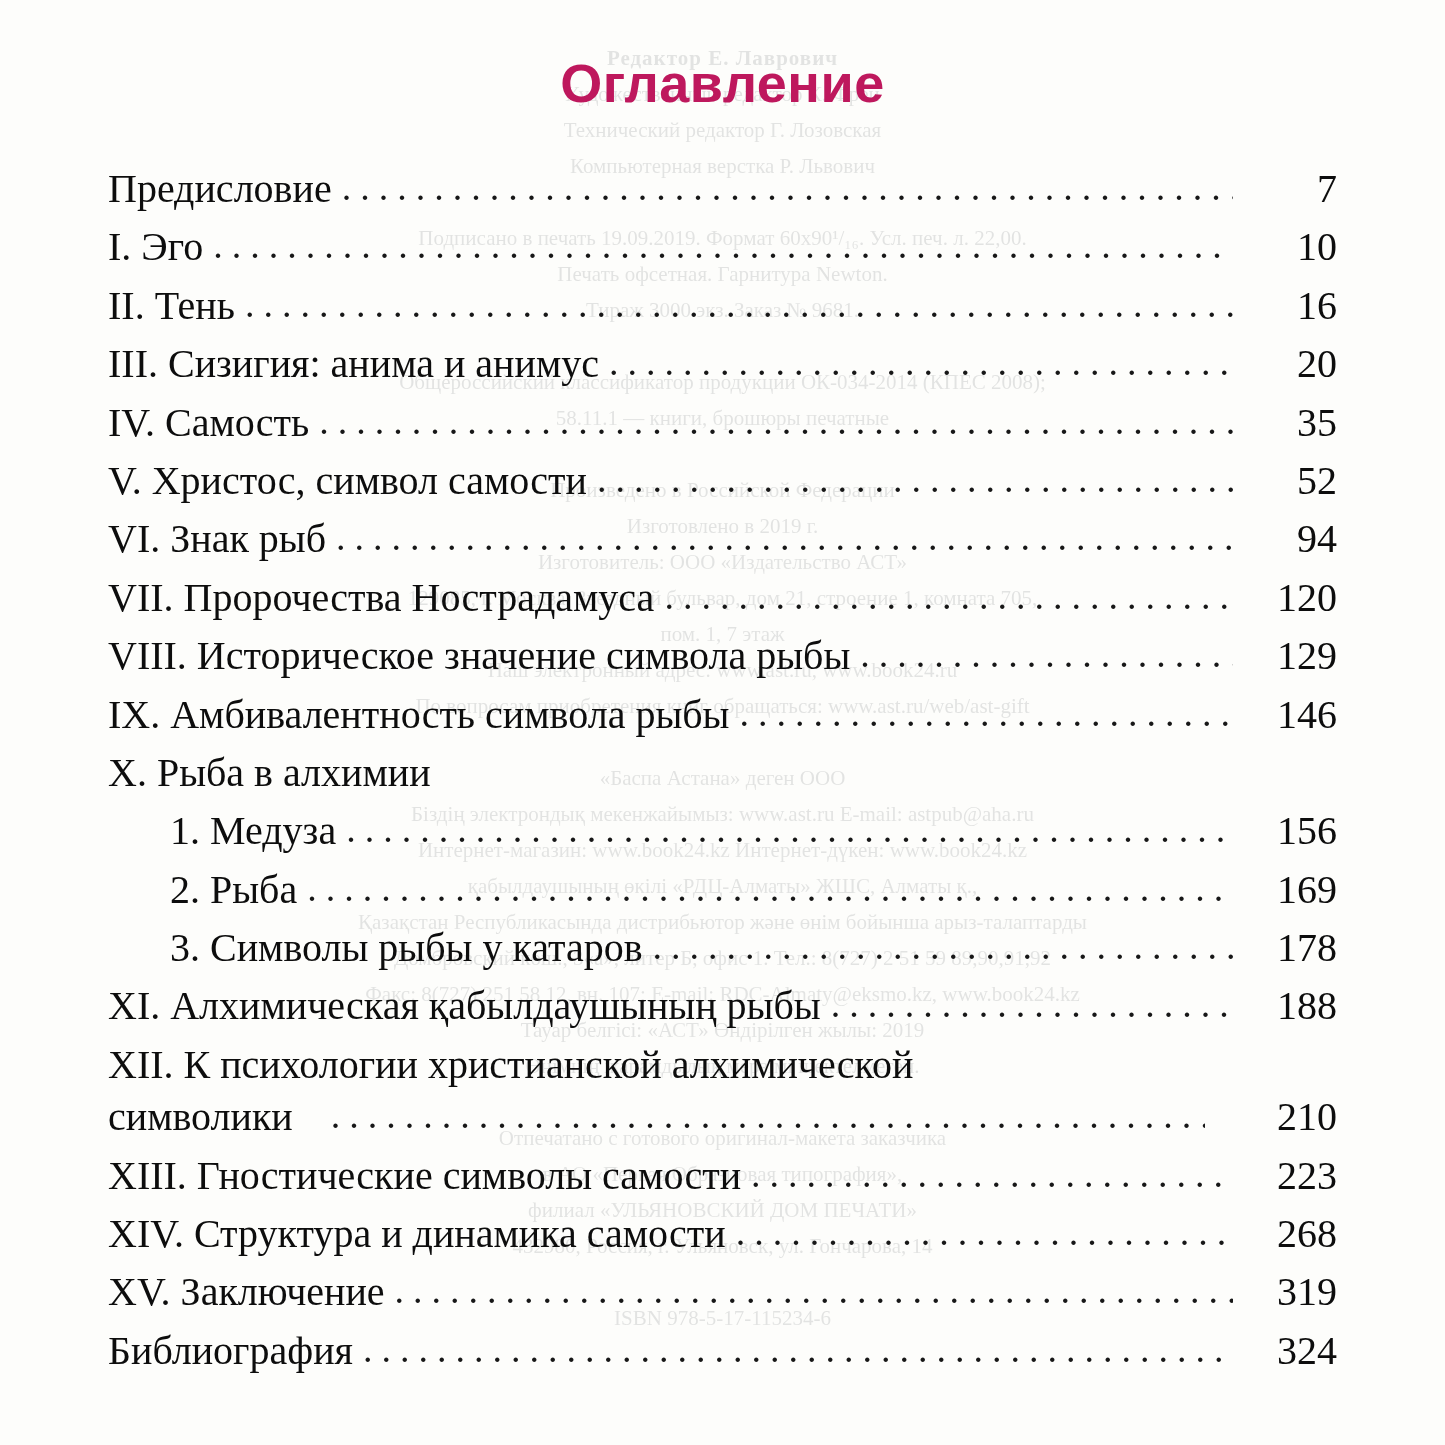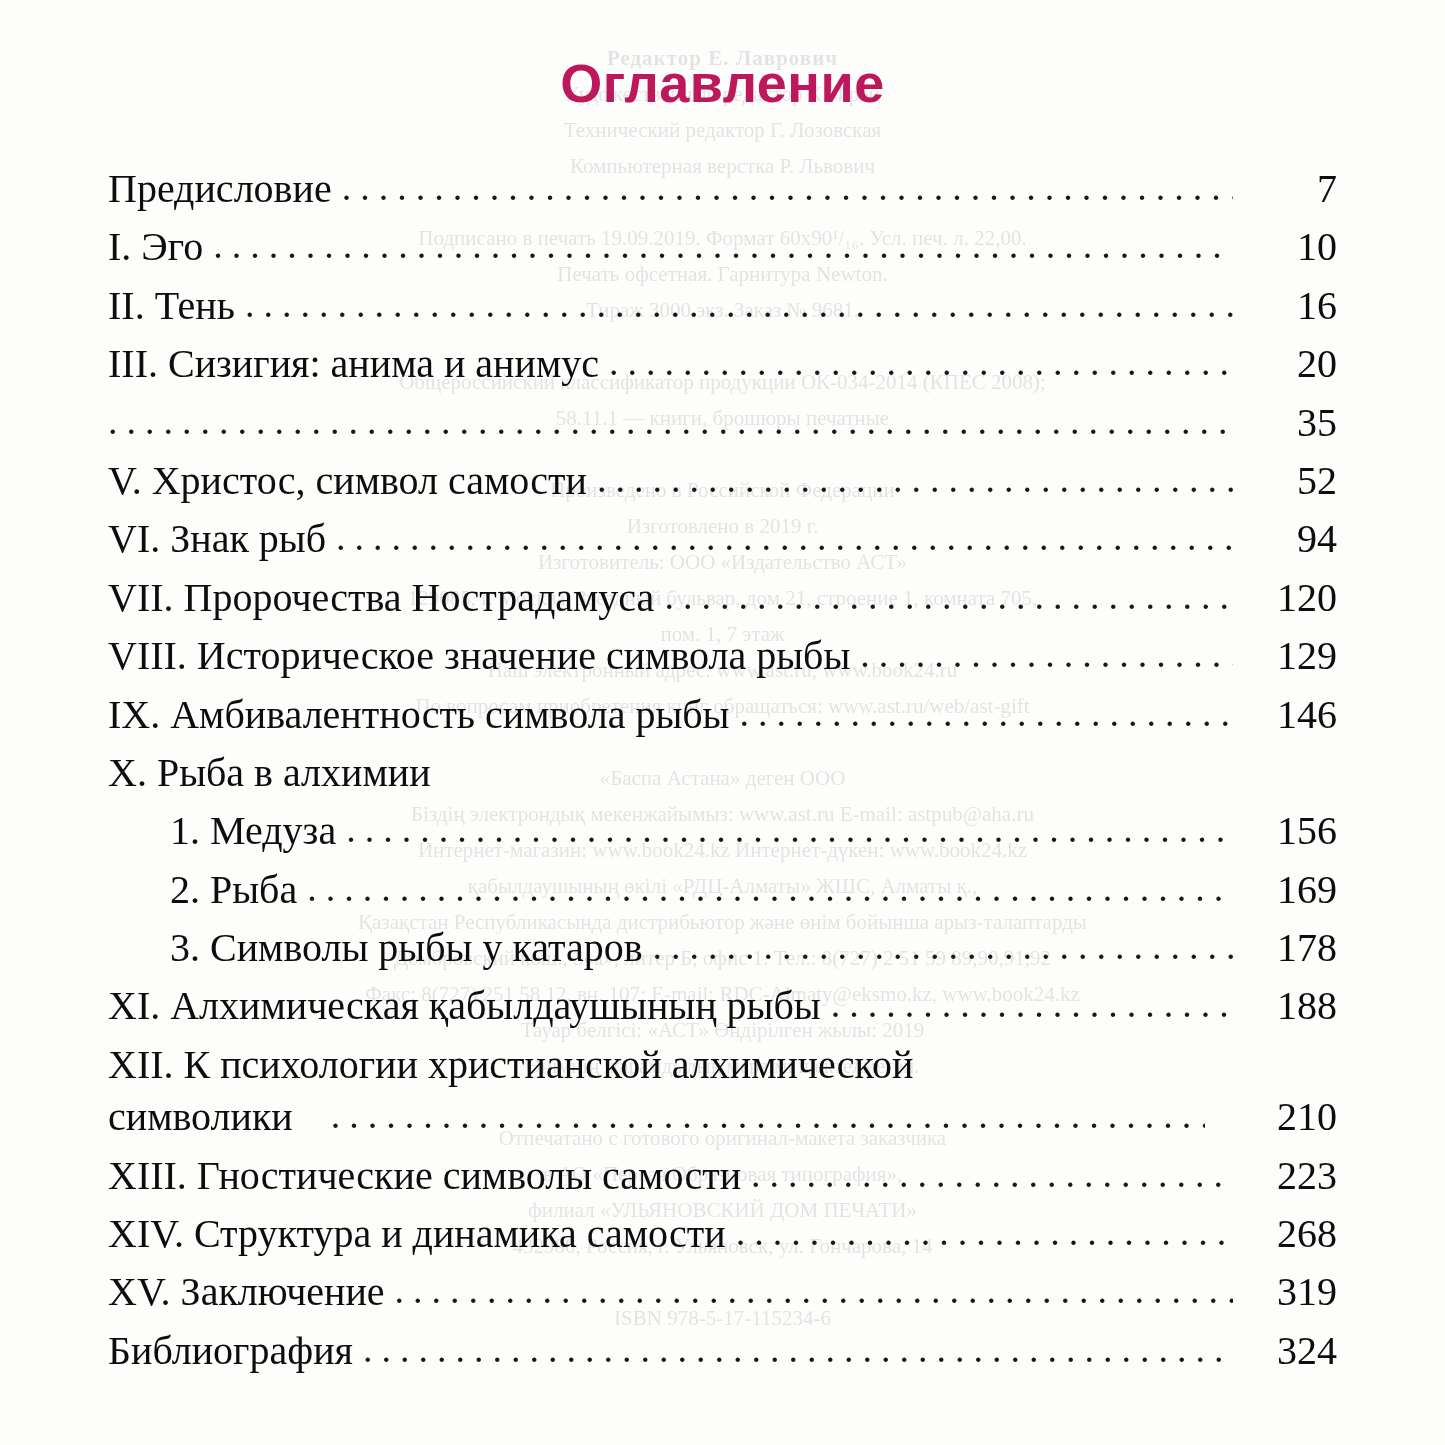--- a/index.html
+++ b/index.html
@@ -153,20 +153,21 @@
           <span class="entry-label">II. Тень</span>
           <span class="entry-dots">........................................................................................................................</span>
           <span class="entry-page">16</span>
         </li>
         <li class="toc-entry">
           <span class="entry-label">III. Сизигия: анима и анимус</span>
           <span class="entry-dots">........................................................................................................................</span>
           <span class="entry-page">20</span>
         </li>
         <li class="toc-entry">
+          <span class="entry-label">IV. Самость</span>
           <span class="entry-dots">........................................................................................................................</span>
           <span class="entry-page">35</span>
         </li>
         <li class="toc-entry">
           <span class="entry-label">V. Христос, символ самости</span>
           <span class="entry-dots">........................................................................................................................</span>
           <span class="entry-page">52</span>
         </li>
         <li class="toc-entry">
           <span class="entry-label">VI. Знак рыб</span>

